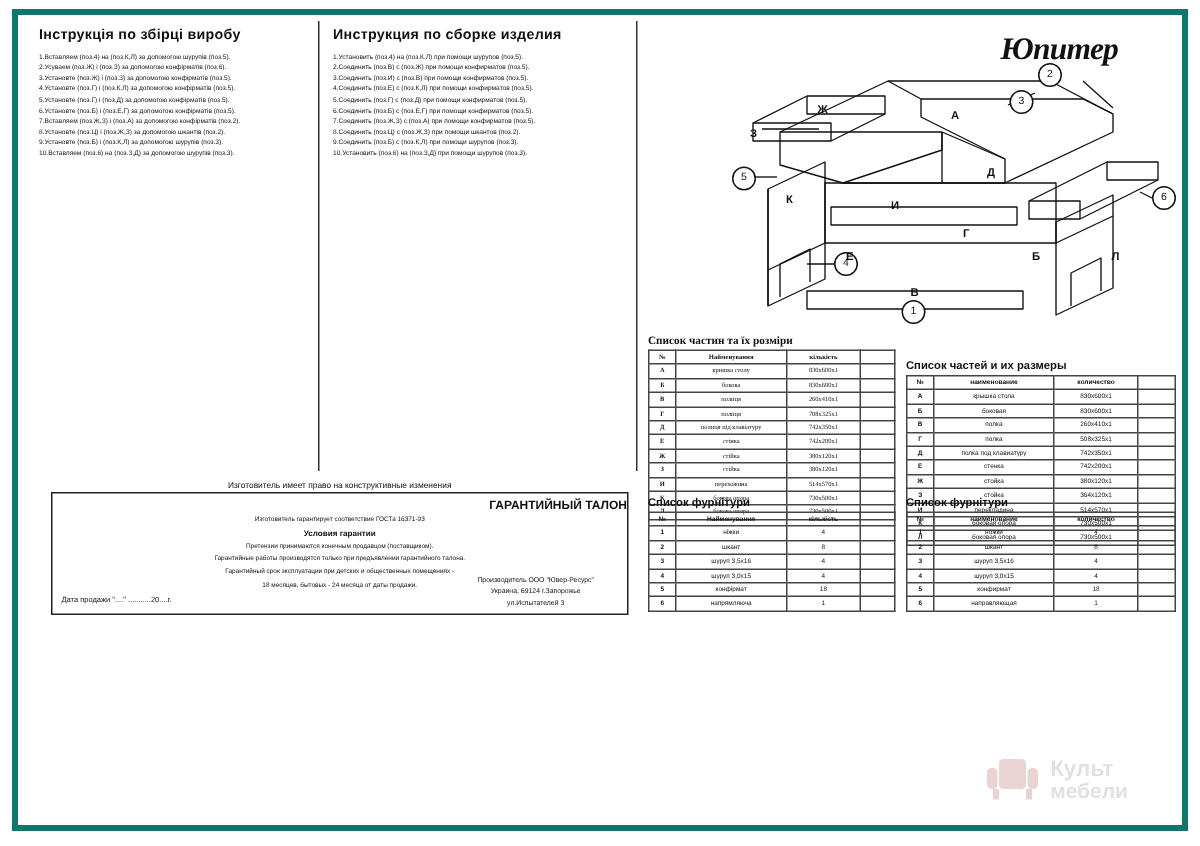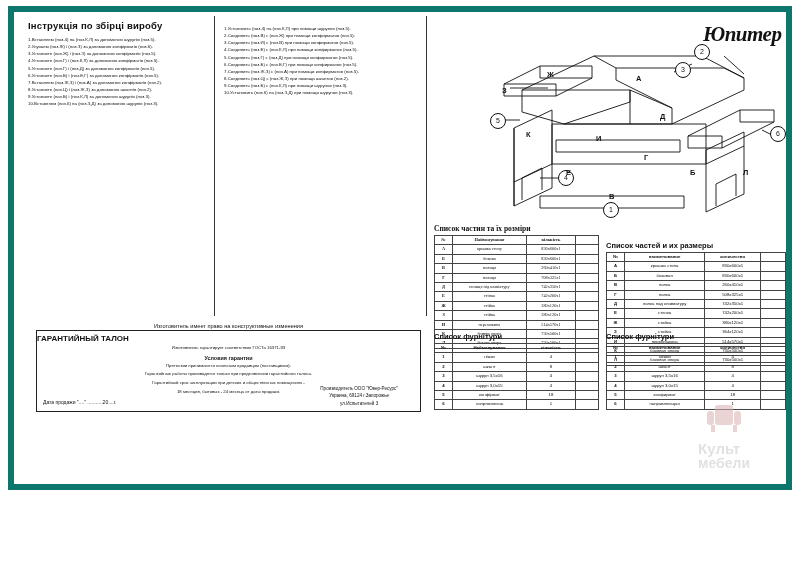--- a/index.html
+++ b/index.html
@@ -5,22 +5,22 @@
   html,body{margin:0;padding:0;}
   body{
     width:800px;height:564px;
     background:#ffffff;
     font-family:"Liberation Sans", sans-serif;
     color:#111;
     position:relative;
     overflow:hidden;
   }
   .sheet{
-    position:absolute;left:8px;top:6px;width:784px;height:484px;
-    border:6px solid #0f766e;
+    position:absolute;left:8px;top:6px;width:784px;height:548px;
+    border:4px solid #0f766e;
     box-sizing:border-box;
   }
   .abs{position:absolute;}
 
   
   .instr-title{
     font-size:9.5px;font-weight:bold;letter-spacing:0.2px;
   }
   .instr-list{
     font-size:4.4px;line-height:1.62;margin-top:5px;
@@ -57,38 +57,37 @@
   }
   table.parts th{font-weight:bold;text-align:center;font-size:4.4px;}
   table.parts td.c{text-align:center;}
   table.parts td.n{text-align:center;font-weight:bold;}
 
   
   .warranty{
     position:absolute;left:22px;top:318px;width:385px;height:82px;
     border:1px solid #222;box-sizing:border-box;
   }
-  .w-h1{font-size:8px;font-weight:bold;text-align:left;margin-top:3px;}
+  .w-h1{font-size:8px;font-weight:bold;text-align:right;margin-top:3px;}
   .w-h2{font-size:5.4px;font-weight:bold;text-align:center;margin-top:3px;}
   .w-p{font-size:4.3px;text-align:center;line-height:1.55;margin-top:2px;}
   .w-date{font-size:5px;position:absolute;left:6px;bottom:6px;}
   .w-maker{font-size:4.6px;position:absolute;right:22px;bottom:4px;text-align:center;line-height:1.6;}
 
   
   .notice{
     position:absolute;left:0;right:0;top:462px;text-align:center;
     color:#e2061a;font-size:19px;font-weight:bold;
     font-family:"Liberation Sans", sans-serif;
   }
 
   
   .wm{
     position:absolute;right:36px;bottom:14px;display:flex;align-items:center;gap:6px;
     opacity:0.55;
-    flex-direction:column;
   }
   .wm-txt{
     font-size:15px;font-weight:bold;color:#c9c9c9;line-height:1.0;
     font-family:"Liberation Sans", sans-serif;
   }
   .wm-txt small{display:block;font-size:14px;font-weight:bold;}
 </style>
 </head>
 <body>
 
@@ -106,37 +105,38 @@
       <div data-name="list-item">7.Вставляем (поз.Ж,З) і (поз.А) за допомогою конфірматів (поз.2).</div>
       <div data-name="list-item">8.Установте (поз.Ц) і (поз.Ж,З) за допомогою шкантів (поз.2).</div>
       <div data-name="list-item">9.Установте (поз.Б) і (поз.К,Л) за допомогою шурупів (поз.3).</div>
       <div data-name="list-item">10.Вставляем (поз.6) на (поз.З,Д) за допомогою шурупів (поз.3).</div>
     </div>
   </div>
 
   <div class="col-sep" style="left:200px;top:4px;height:300px;" data-name="divider-vertical-1"></div>
 
   <div class="abs" style="left:210px;top:8px;width:195px;" data-name="instructions-ru-block">
+    <div class="instr-title" data-name="instructions-ru-title">Инструкция по сборке изделия</div>
     <div class="instr-list" data-name="instructions-ru-list">
       <div data-name="list-item">1.Установить (поз.4) на (поз.К,Л) при помощи шурупов (поз.5).</div>
       <div data-name="list-item">2.Соединить (поз.В) с  (поз.Ж) при помощи конфирматов (поз.5).</div>
       <div data-name="list-item">3.Соединить (поз.И) с  (поз.В) при помощи конфирматов (поз.5).</div>
       <div data-name="list-item">4.Соединить (поз.Е) с (поз.К,Л) при помощи конфирматов (поз.5).</div>
       <div data-name="list-item">5.Соединить (поз.Г) с  (поз.Д) при помощи конфирматов (поз.5).</div>
       <div data-name="list-item">6.Соединить (поз.Б) с (поз.Е,Г) при помощи конфирматов (поз.5).</div>
       <div data-name="list-item">7.Соединить (поз.Ж,З) с (поз.А) при помощи конфирматов (поз.5).</div>
       <div data-name="list-item">8.Соединить (поз.Ц) с (поз.Ж,З) при помощи шкантов (поз.2).</div>
       <div data-name="list-item">9.Соединить (поз.Б) с (поз.К,Л) при помощи шурупов (поз.3).</div>
       <div data-name="list-item">10.Установить (поз.6) на (поз.З,Д) при помощи шурупов (поз.3).</div>
     </div>
   </div>
 
   <div class="col-sep" style="left:412px;top:4px;height:300px;" data-name="divider-vertical-2"></div>
 
-  <div class="logo abs" style="left:689px;top:10px;text-align:right;" data-name="brand-logo">Юпитер</div>
+  <div class="logo abs" style="left:655px;top:10px;text-align:right;" data-name="brand-logo">Юпитер</div>
 
   <div class="drawing" data-name="assembly-drawing">
     <svg width="350" height="200" viewBox="0 0 350 200" data-name="assembly-drawing-svg">
       <g fill="none" stroke="#111" stroke-width="0.9" stroke-linejoin="round">
 
         <path d="M78 62 L150 28 L258 28 L300 50 L300 62 L228 96 L120 96 L78 84 Z"></path>
         <path d="M150 28 L172 40 L280 40 L300 50"></path>
         <path d="M172 40 L172 52 L228 80 L228 96"></path>
         <path d="M78 62 L186 62 L228 80"></path>
         <path d="M186 62 L186 74 L120 96"></path>

